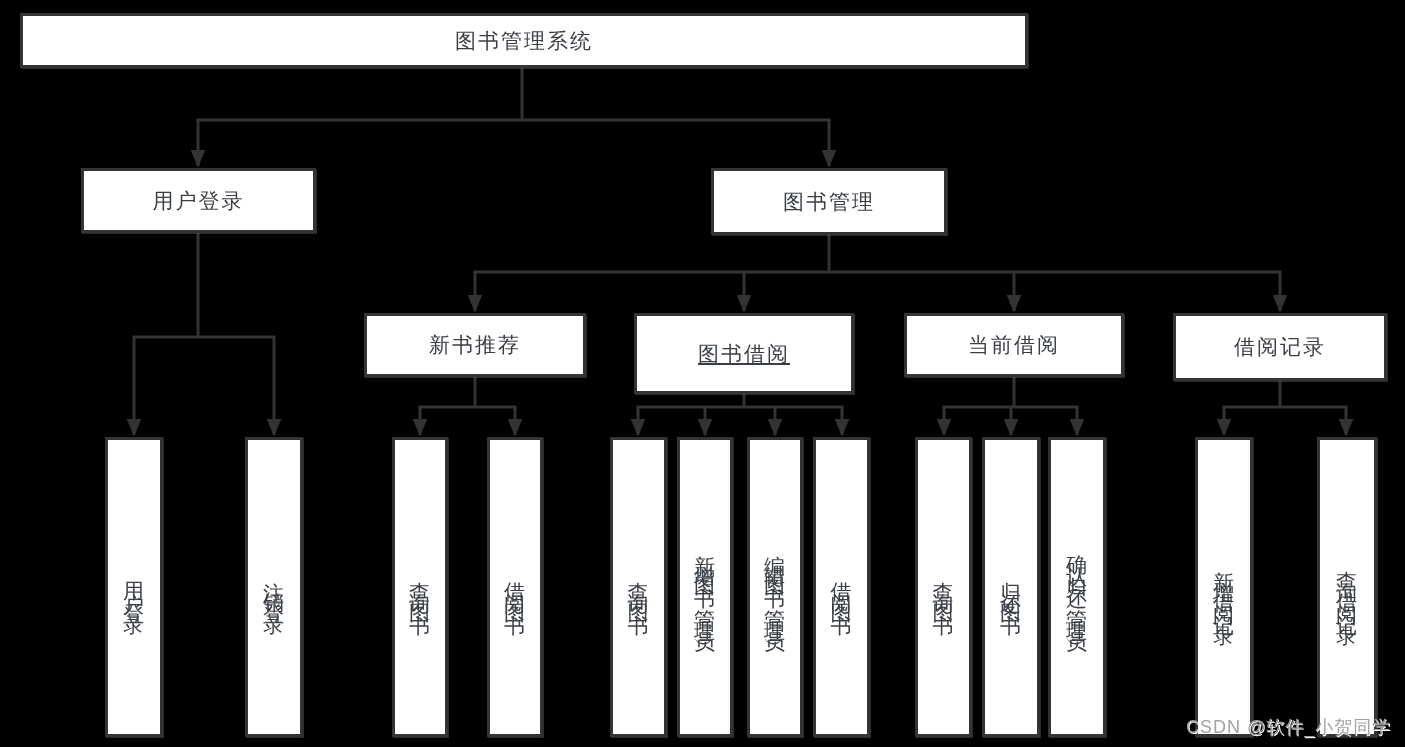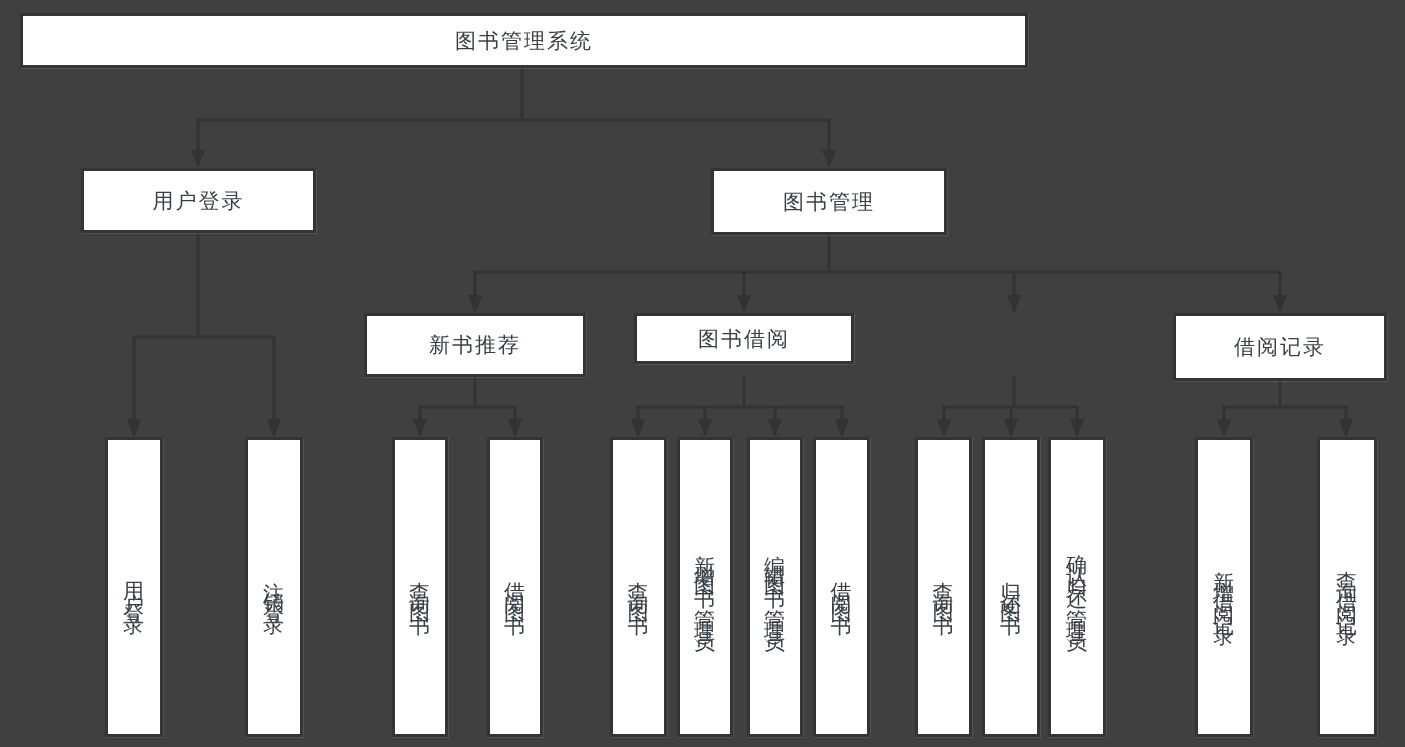--- a/index.html
+++ b/index.html
@@ -1,19 +1,19 @@
 <!DOCTYPE html>
 <html><head>
 <meta charset="utf-8">
 <style>
   html,body{margin:0;padding:0;background:#ffffff;}
   #canvas{
     position:relative;
     width:1405px;height:747px;
-    background:#404040;
+    background:#000000;
     font-family:"Liberation Sans","DejaVu Sans",sans-serif;
     overflow:hidden;
   }
   #connectors{position:absolute;left:0;top:0;width:1405px;height:747px;pointer-events:none;}
   .hnode{
     position:absolute;box-sizing:border-box;
     border:3px solid #343434;background:#ffffff;
     display:flex;align-items:center;justify-content:center;
     font-size:21px;color:#3a3f45;letter-spacing:2px;
     box-shadow:1px 1px 0 rgba(120,120,120,0.35);
@@ -85,22 +85,25 @@
   <div class="hnode" style="left:81px;top:168px;width:235px;height:65px;">
     <span>用户登录</span>
   </div>
   <div class="hnode" style="left:711px;top:168px;width:236px;height:67px;">
     <span>图书管理</span>
   </div>
 
   <div class="hnode" style="left:364px;top:313px;width:222px;height:64px;">
     <span>新书推荐</span>
   </div>
-  <div class="hnode" style="left:634px;top:313px;width:220px;height:51px;">
+  <div class="hnode" style="left:634px;top:313px;width:220px;height:81px;text-decoration:underline;">
     <span>图书借阅</span>
+  </div>
+  <div class="hnode" style="left:904px;top:313px;width:220px;height:64px;">
+    <span>当前借阅</span>
   </div>
   <div class="hnode" style="left:1173px;top:313px;width:214px;height:68px;">
     <span>借阅记录</span>
   </div>
 
   <div class="vnode" style="left:105px;width:58px;">
     <span>用户登录</span>
   </div>
   <div class="vnode" style="left:245px;width:58px;">
     <span>注销登录</span>
@@ -136,14 +139,15 @@
     <span>确认归还（管理员）</span>
   </div>
 
   <div class="vnode" style="left:1195px;width:58px;">
     <span>新增借阅记录</span>
   </div>
   <div class="vnode" style="left:1317px;width:60px;">
     <span>查询借阅记录</span>
   </div>
 
+  <div class="watermark">CSDN @软件_小贺同学</div>
 
 </div>
 
 </body></html>

